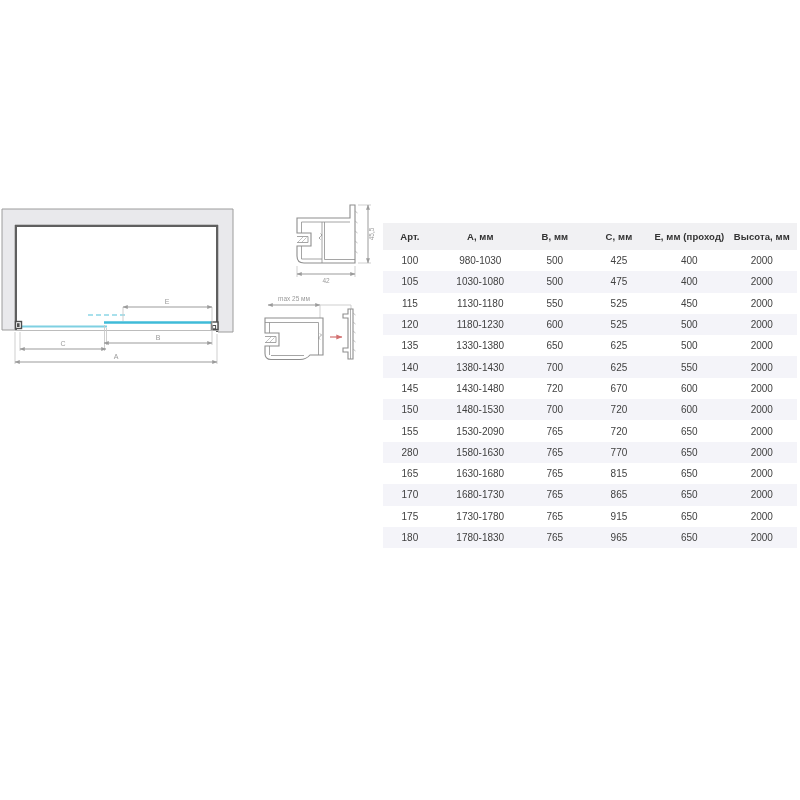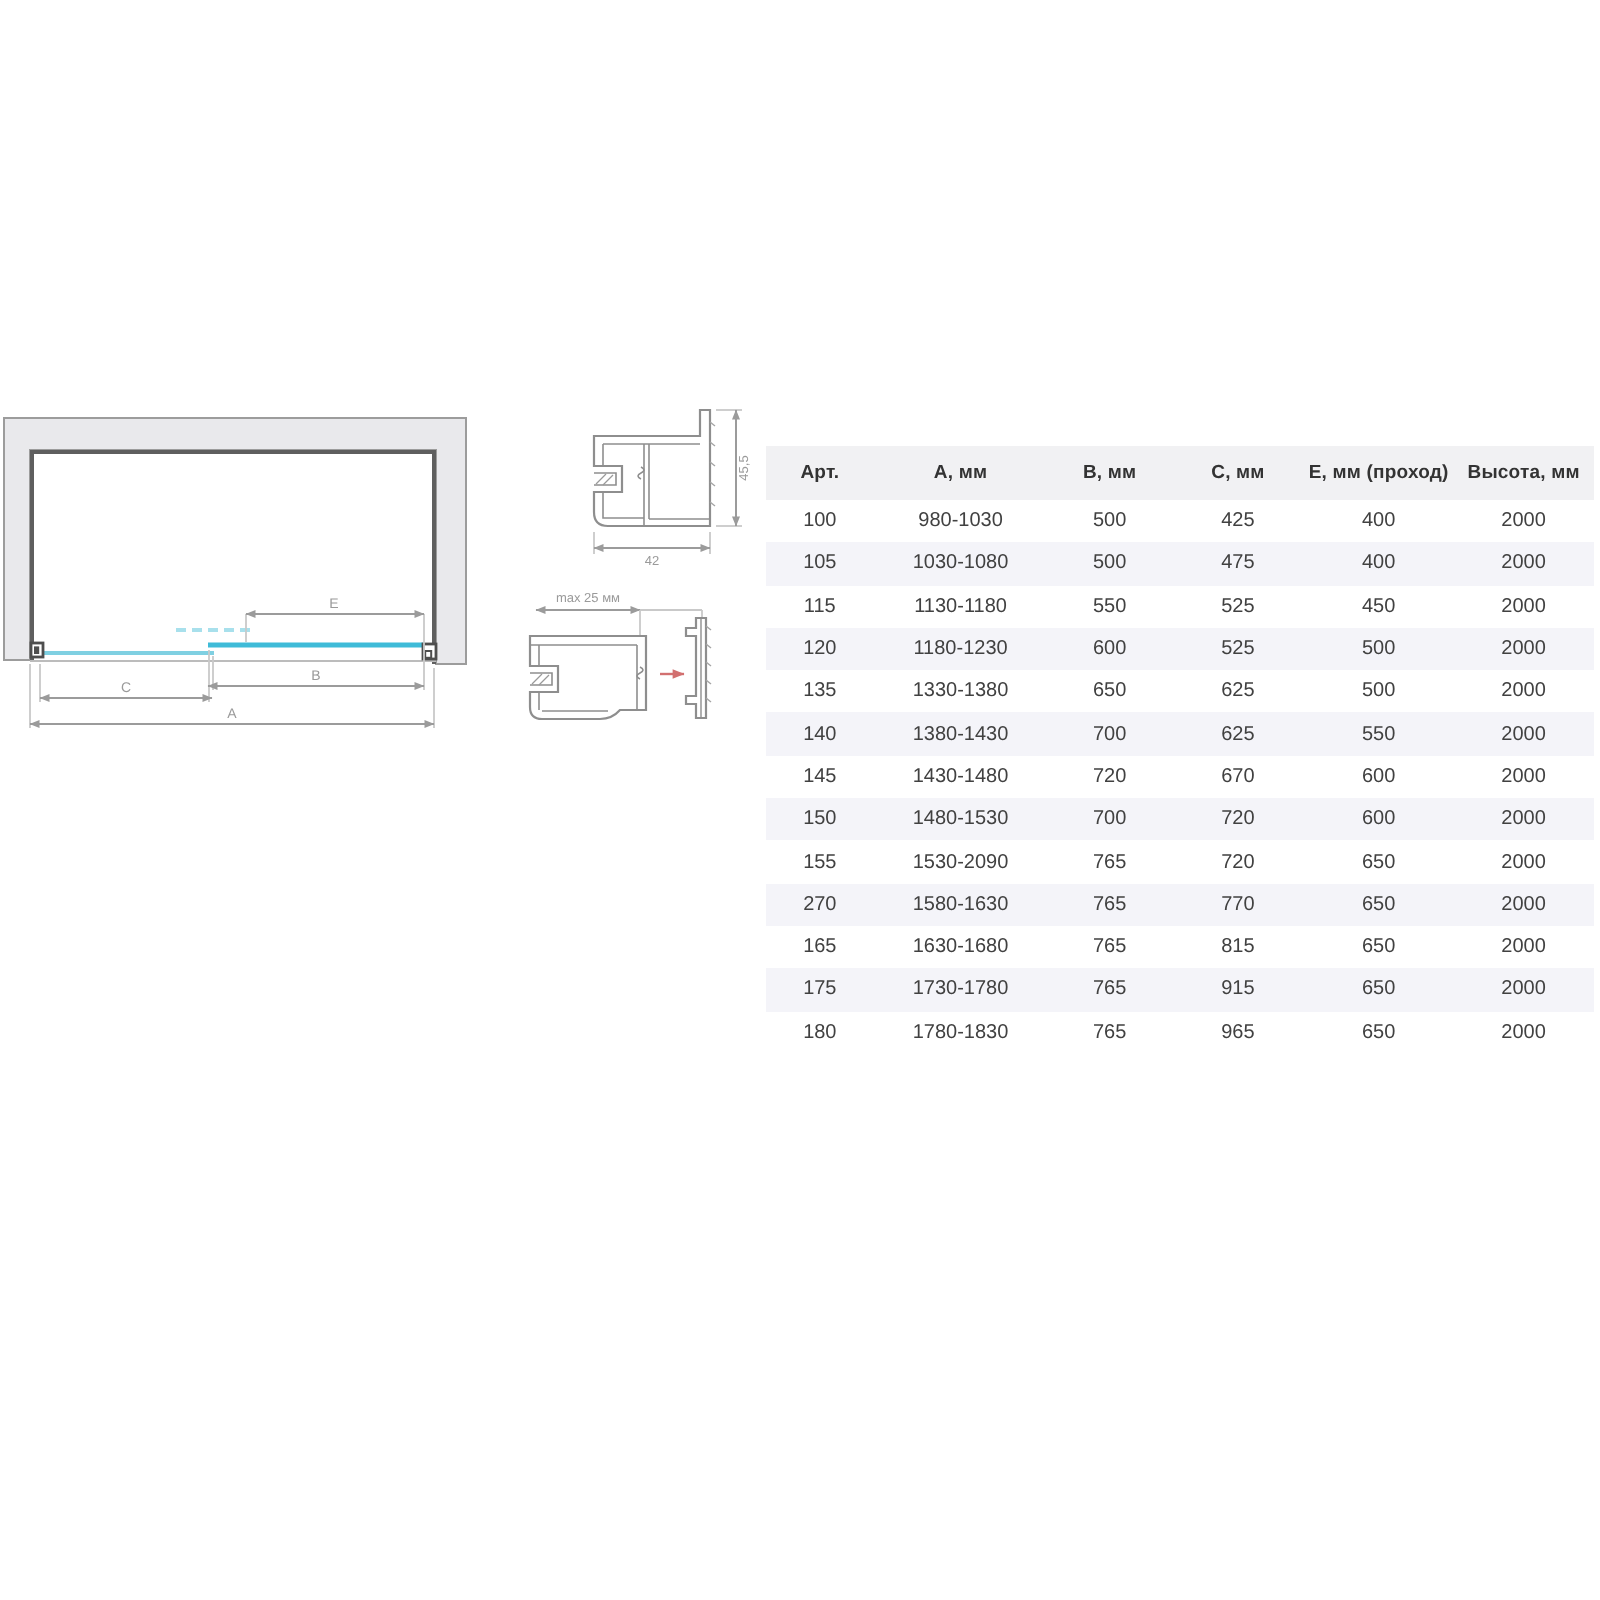--- a/index.html
+++ b/index.html
@@ -240,36 +240,44 @@
         </tr>
         <tr>
           <td>155</td>
           <td>1530-2090</td>
           <td>765</td>
           <td>720</td>
           <td>650</td>
           <td>2000</td>
         </tr>
         <tr>
-          <td>270</td>
+          <td>280</td>
           <td>1580-1630</td>
           <td>765</td>
           <td>770</td>
           <td>650</td>
           <td>2000</td>
         </tr>
         <tr>
           <td>165</td>
           <td>1630-1680</td>
           <td>765</td>
           <td>815</td>
           <td>650</td>
           <td>2000</td>
         </tr>
         <tr>
+          <td>170</td>
+          <td>1680-1730</td>
+          <td>765</td>
+          <td>865</td>
+          <td>650</td>
+          <td>2000</td>
+        </tr>
+        <tr>
           <td>175</td>
           <td>1730-1780</td>
           <td>765</td>
           <td>915</td>
           <td>650</td>
           <td>2000</td>
         </tr>
         <tr>
           <td>180</td>
           <td>1780-1830</td>

